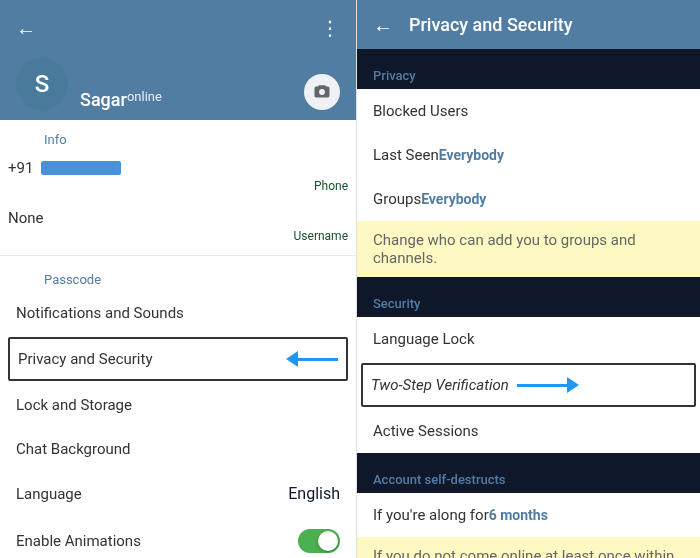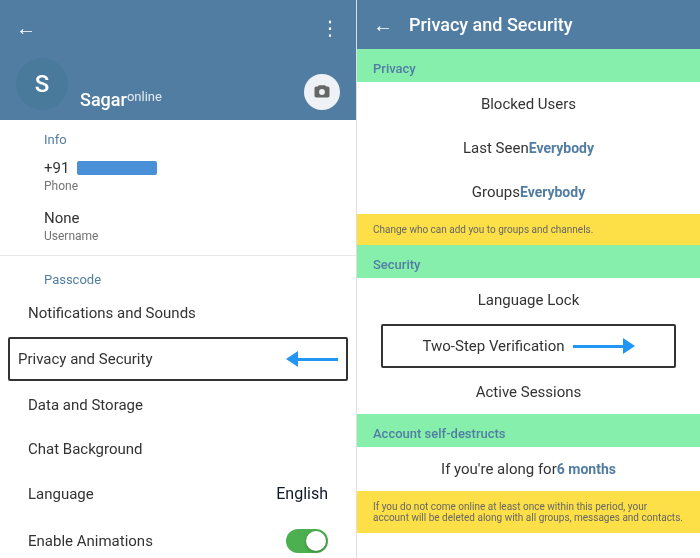--- a/index.html
+++ b/index.html
@@ -14,53 +14,53 @@
     .avatar-circle { width: 52px; height: 52px; border-radius: 50%; background: #4a7a9b; display: flex; align-items: center; justify-content: center; color: white; font-size: 24px; font-weight: 500; margin-right: 12px; }
     .user-info { display: flex; flex-direction: row; }
     .user-name { color: white; font-size: 18px; font-weight: 500; }
     .user-status { color: rgba(255,255,255,0.85); font-size: 13px; }
     .camera-btn { position: absolute; bottom: 10px; right: 16px; width: 36px; height: 36px; border-radius: 50%; background: rgba(255,255,255,0.9); display: flex; align-items: center; justify-content: center; cursor: pointer; }
     .camera-icon-svg { width: 20px; height: 20px; }
 
     .left-content { flex: 1; overflow-y: auto; padding: 0; }
 
     .section-label { color: #527DA3; font-size: 13px; padding: 12px 16px 4px 16px; margin-left: 28px; }
-    .info-item { padding: 8px 16px; margin-left: 28px; }
+    .info-item { padding: 8px 8px; }
     .info-value { font-size: 15px; color: #333; display: flex; align-items: center; gap: 8px; }
-    .info-type { font-size: 12px; color: #737373; margin-top: 2px; }
+    .info-type { font-size: 12px; color: #14532d; margin-top: 2px; text-align: right; }
     .phone-blur { display: inline-block; width: 80px; height: 14px; background: #4a90d9; border-radius: 2px; vertical-align: middle; }
 
     .divider { height: 1px; background: #e8e8e8; margin: 4px 0; }
 
-    .settings-item { padding: 13px 28px; font-size: 15px; color: #333; cursor: pointer; display: flex; align-items: center; justify-content: space-between; position: relative; }
+    .settings-item { padding: 13px 16px; font-size: 15px; color: #333; cursor: pointer; display: flex; align-items: center; justify-content: space-between; position: relative; }
     .settings-item.active-item { border: 2px solid #333; border-radius: 2px; margin: 2px 8px; padding: 11px 8px; }
     .settings-item .item-value { color: #0f172a; font-size: 16px; }
     .arrow-box { display: flex; align-items: center; }
     .arrow-line { width: 40px; height: 3px; background: #2196F3; }
     .arrow-head { width: 0; height: 0; border-top: 8px solid transparent; border-bottom: 8px solid transparent; border-right: 12px solid #2196F3; }
 
     
     .toggle-switch { width: 42px; height: 24px; background: #4CAF50; border-radius: 12px; position: relative; display: inline-block; }
     .toggle-switch::after { content: ''; position: absolute; width: 20px; height: 20px; background: white; border-radius: 50%; top: 2px; right: 2px; box-shadow: 0 1px 3px rgba(0,0,0,0.3); }
 
     
     .right-panel { width: 344px; height: 558px; display: flex; flex-direction: column; background: #fff; border-left: 1px solid #e0e0e0; overflow: hidden; }
 
     .right-header { background: #527DA3; height: 49px; display: flex; align-items: center; padding: 0 16px; gap: 16px; flex-shrink: 0; }
     .right-header-back { color: white; font-size: 20px; cursor: pointer; }
     .right-header-title { color: white; font-size: 18px; font-weight: 500; }
 
     .right-content { flex: 1; overflow-y: auto; }
 
-    .right-section-label { color: #527DA3; font-size: 13px; font-weight: 500; padding: 12px 16px 6px 16px; background: #86efac; }
-    .right-item { padding: 13px 16px; font-size: 15px; color: #333; display: flex; align-items: center; justify-content: center; cursor: pointer; position: relative; }
+    .right-section-label { color: #527DA3; font-size: 13px; font-weight: 500; padding: 19px 16px 6px 16px; background: #0f172a; }
+    .right-item { padding: 13px 16px; font-size: 15px; color: #333; display: flex; align-items: center; justify-content: flex-start; cursor: pointer; position: relative; }
     .right-item .item-value { color: #527DA3; font-size: 14px; font-weight: bold; }
-    .right-item.highlighted { border: 2px solid #333; margin: 2px 24px; padding: 11px 8px; border-radius: 2px; }
+    .right-item.highlighted { border: 2px solid #333; margin: 2px 4px; padding: 11px 8px; border-radius: 2px; font-style: italic; }
 
-    .right-description { background: #fde047; padding: 10px 16px; font-size: 10px; color: #666; }
+    .right-description { background: #fef9c3; padding: 10px 16px; font-size: 15px; color: #666; }
 
     .left-wrapper { position: relative; width: 356px; }
   </style>
 </head>
 <body>
 
 <div class="left-wrapper">
   <div class="left-panel">
 
     <div class="left-header">
@@ -98,21 +98,21 @@
         <span>Notifications and Sounds</span>
       </div>
       <div class="settings-item active-item">
         <span>Privacy and Security</span>
         <div class="arrow-box">
           <div class="arrow-head" style="border-right-color:#2196F3; margin-right:0;"></div>
           <div class="arrow-line"></div>
         </div>
       </div>
       <div class="settings-item">
-        <span>Data and Storage</span>
+        <span>Lock and Storage</span>
       </div>
       <div class="settings-item">
         <span>Chat Background</span>
       </div>
       <div class="settings-item">
         <span>Language</span>
         <span class="item-value">English</span>
       </div>
       <div class="settings-item">
         <span>Enable Animations</span>

